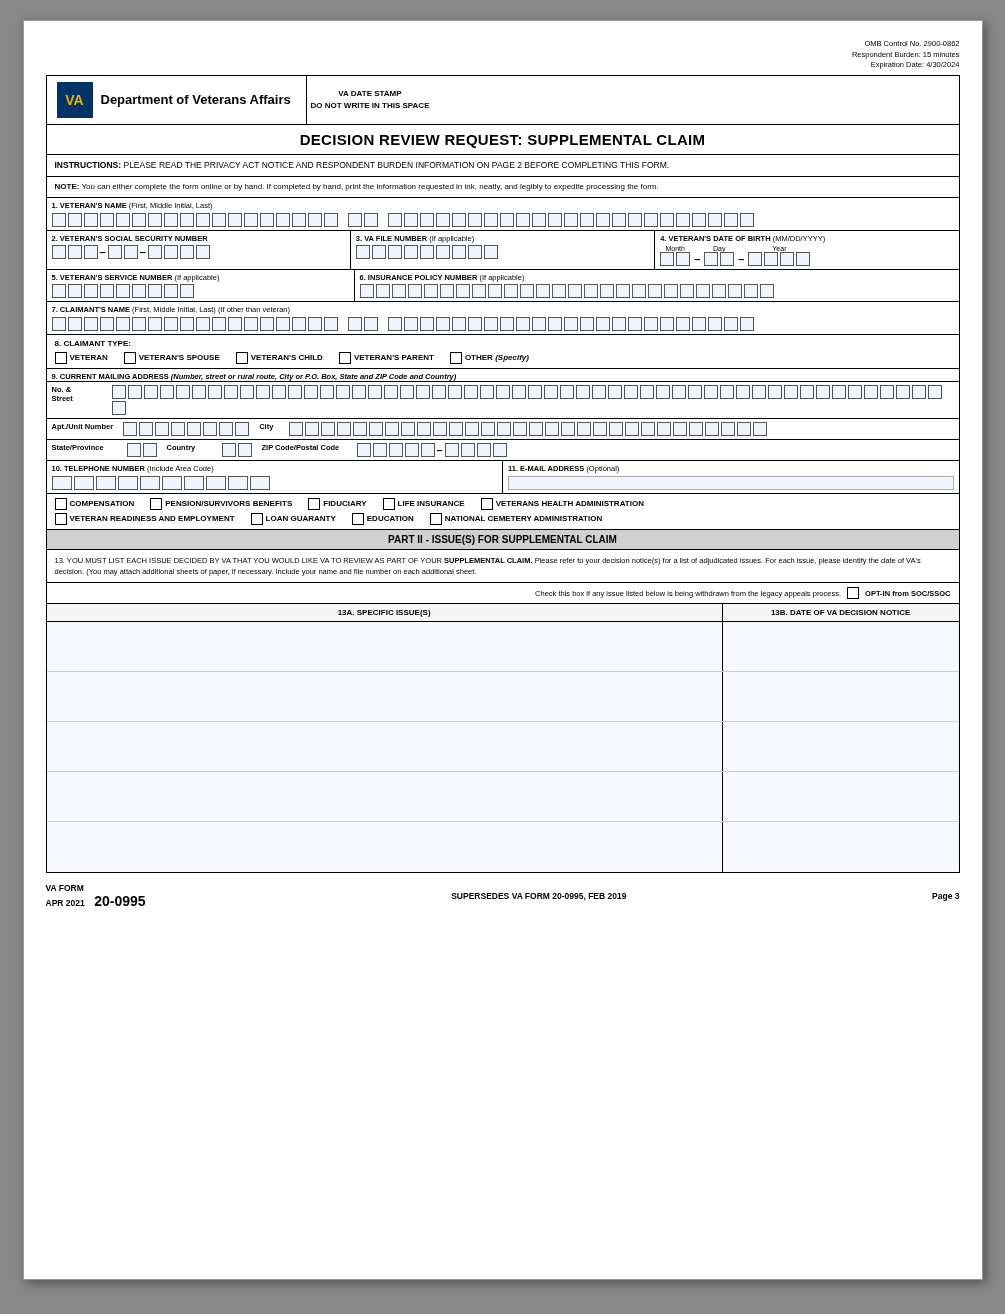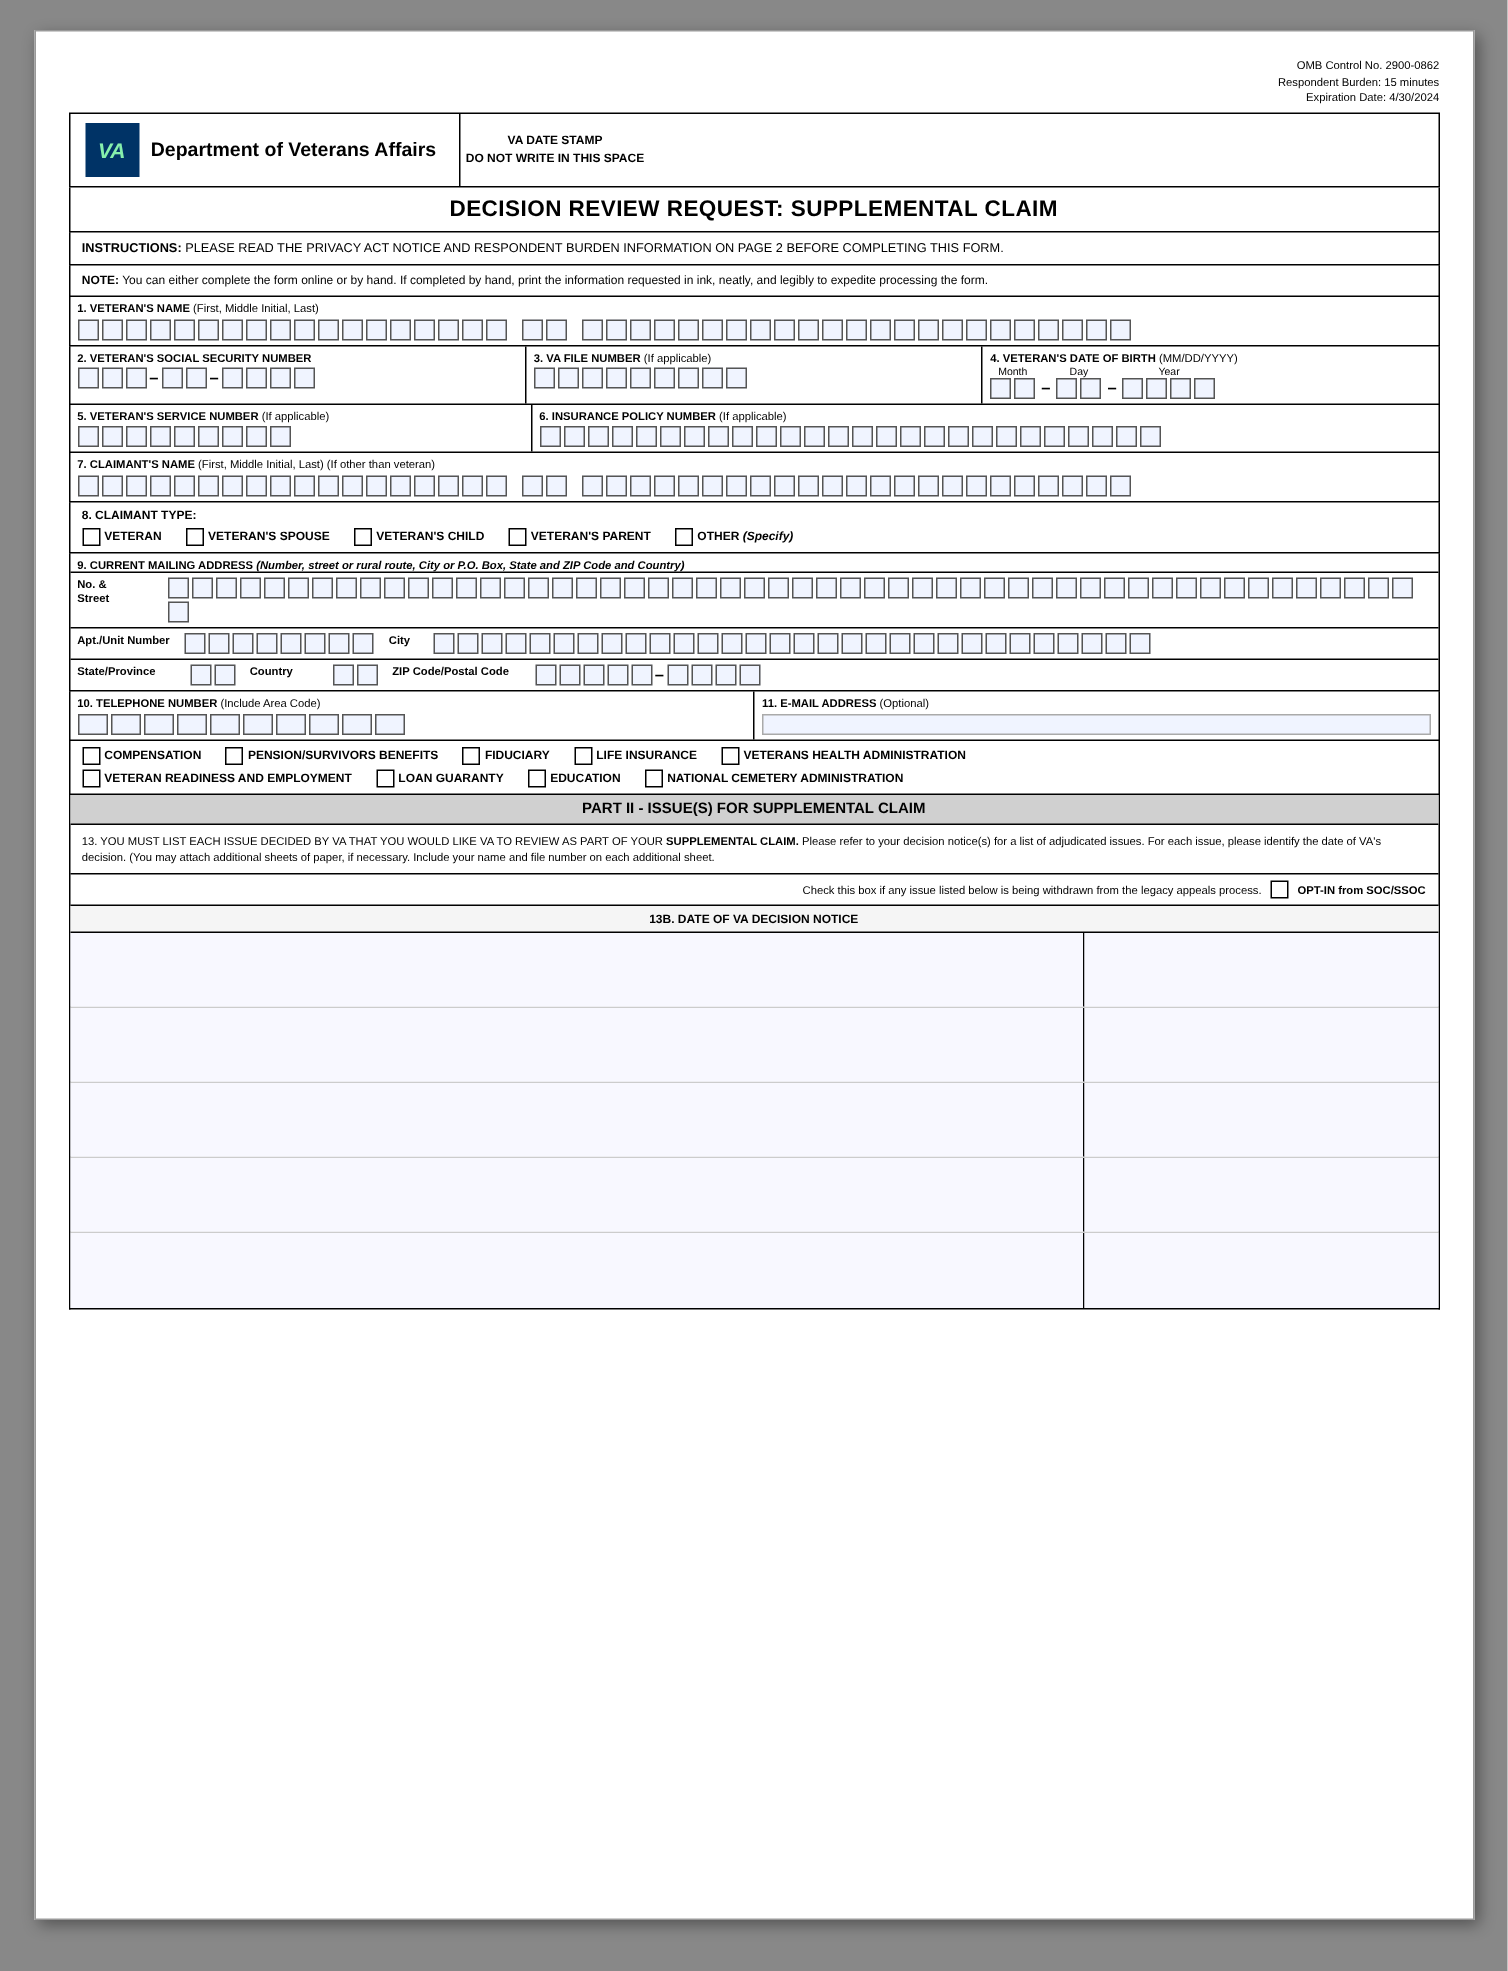--- a/index.html
+++ b/index.html
@@ -44,24 +44,23 @@
       align-items: center;
       gap: 8px;
     }
     .va-emblem {
       width: 36px;
       height: 36px;
       background: #003366;
       display: flex;
       align-items: center;
       justify-content: center;
-      color: #86efac;
+      color: #eab308;
       font-weight: bold;
       font-size: 14px;
-      font-style: italic;
     }
     .va-dept-name {
       font-size: 13px;
       font-weight: bold;
       color: #000;
     }
     .va-stamp-section {
       flex: 1;
       display: flex;
       align-items: center;
@@ -902,20 +901,21 @@
     <div class="part2-instructions">
       <span>13.  YOU MUST LIST EACH ISSUE DECIDED BY VA THAT YOU WOULD LIKE VA TO REVIEW AS PART OF YOUR <b>SUPPLEMENTAL CLAIM.</b>  Please refer to your decision notice(s) for a list of adjudicated issues.  For each issue, please identify the date of VA's decision. (You may attach additional sheets of paper, if necessary. Include your name and file number on each additional sheet.</span>
     </div>
     <div class="opt-in-row">
       <span style="font-size:7.5px;">Check this box if any issue listed below is being withdrawn from the legacy appeals process.</span>
       <div class="checkbox"></div>
       <span style="font-size:7.5px;font-weight:bold;">OPT-IN from SOC/SSOC</span>
     </div>
     <div class="issues-table">
       <div class="issues-header-row">
+        <div class="issues-col-a">13A.  SPECIFIC ISSUE(S)</div>
         <div class="issues-col-b">13B. DATE OF VA DECISION NOTICE</div>
       </div>
 
       <div class="issue-data-row">
         <div class="issue-cell-a"></div>
         <div class="issue-cell-b"></div>
       </div>
       <div class="issue-data-row">
         <div class="issue-cell-a"></div>
         <div class="issue-cell-b"></div>
@@ -928,14 +928,29 @@
         <div class="issue-cell-a"></div>
         <div class="issue-cell-b"></div>
       </div>
       <div class="issue-data-row">
         <div class="issue-cell-a"></div>
         <div class="issue-cell-b"></div>
       </div>
     </div>
   </div>
 
+  <div class="footer-row">
+    <div class="footer-left">
+      <span>VA FORM</span>
+      <br>
+      <span>APR 2021</span>
+      &nbsp;&nbsp;
+      <b><span style="font-size:14px;">20-0995</span></b>
+    </div>
+    <div class="footer-center">
+      <span>SUPERSEDES VA FORM 20-0995, FEB 2019</span>
+    </div>
+    <div class="footer-right">
+      <span>Page 3</span>
+    </div>
+  </div>
 
 </div>
 
 </body></html>

